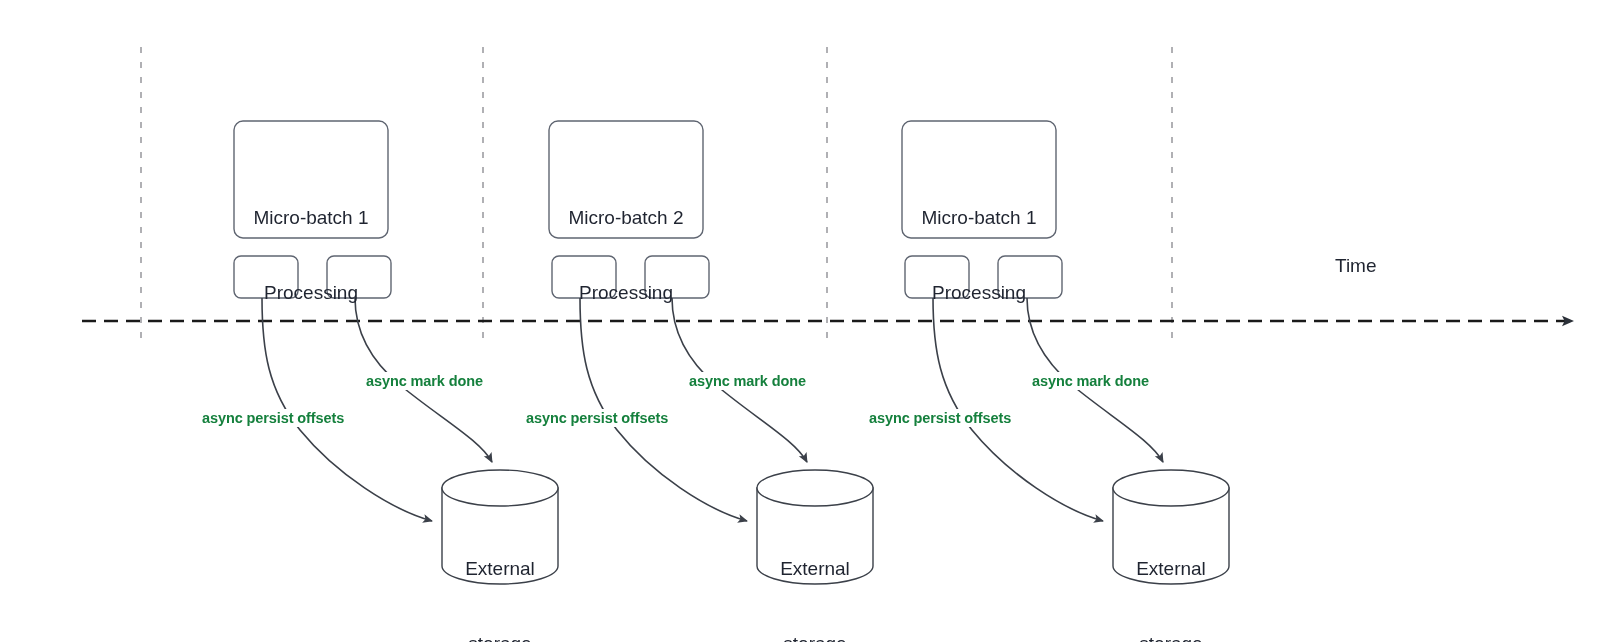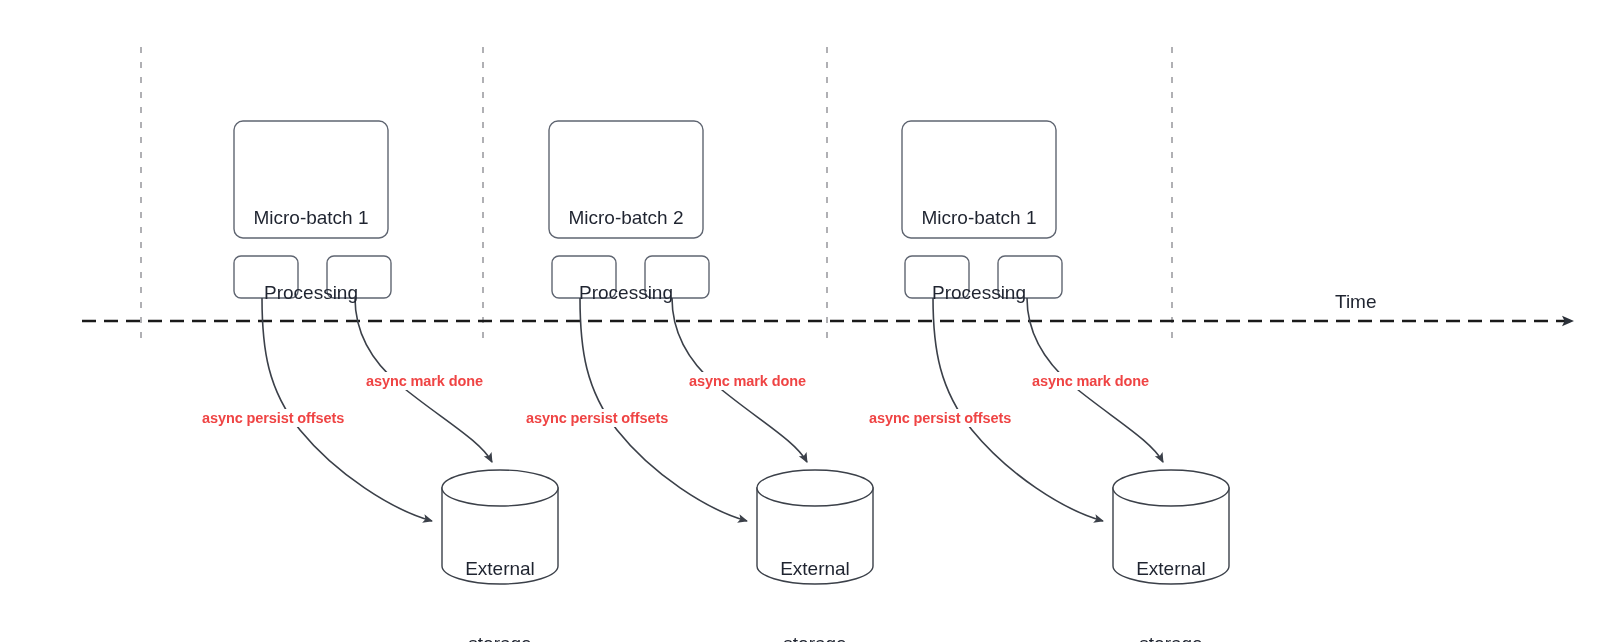--- a/index.html
+++ b/index.html
@@ -39,36 +39,35 @@
   .batch-label {
     width: 154px;
     font-size: 19px;
   }
   .storage-label {
     width: 126px;
     font-size: 19px;
   }
   .edge-label {
     position: absolute;
-    color: #ef4444;
+    color: #15803d;
     font-family: "Liberation Sans", sans-serif;
     font-size: 14.5px;
     font-weight: bold;
     white-space: nowrap;
     letter-spacing: -0.1px;
     background: #ffffff;
     padding: 1px 2px;
   }
   .axis-label {
     position: absolute;
     color: #1f2430;
     font-family: "Liberation Sans", sans-serif;
     font-size: 19px;
     white-space: nowrap;
-    margin-top: 36px;
   }
 </style>
 </head>
 <body>
 
 <div id="diagram-root">
 
   <svg class="layer" viewBox="0 0 1600 642" xmlns="http://www.w3.org/2000/svg">
     <defs>
       <marker id="arrowFilled" markerWidth="12" markerHeight="12" refX="9" refY="5" orient="auto" markerUnits="userSpaceOnUse">

